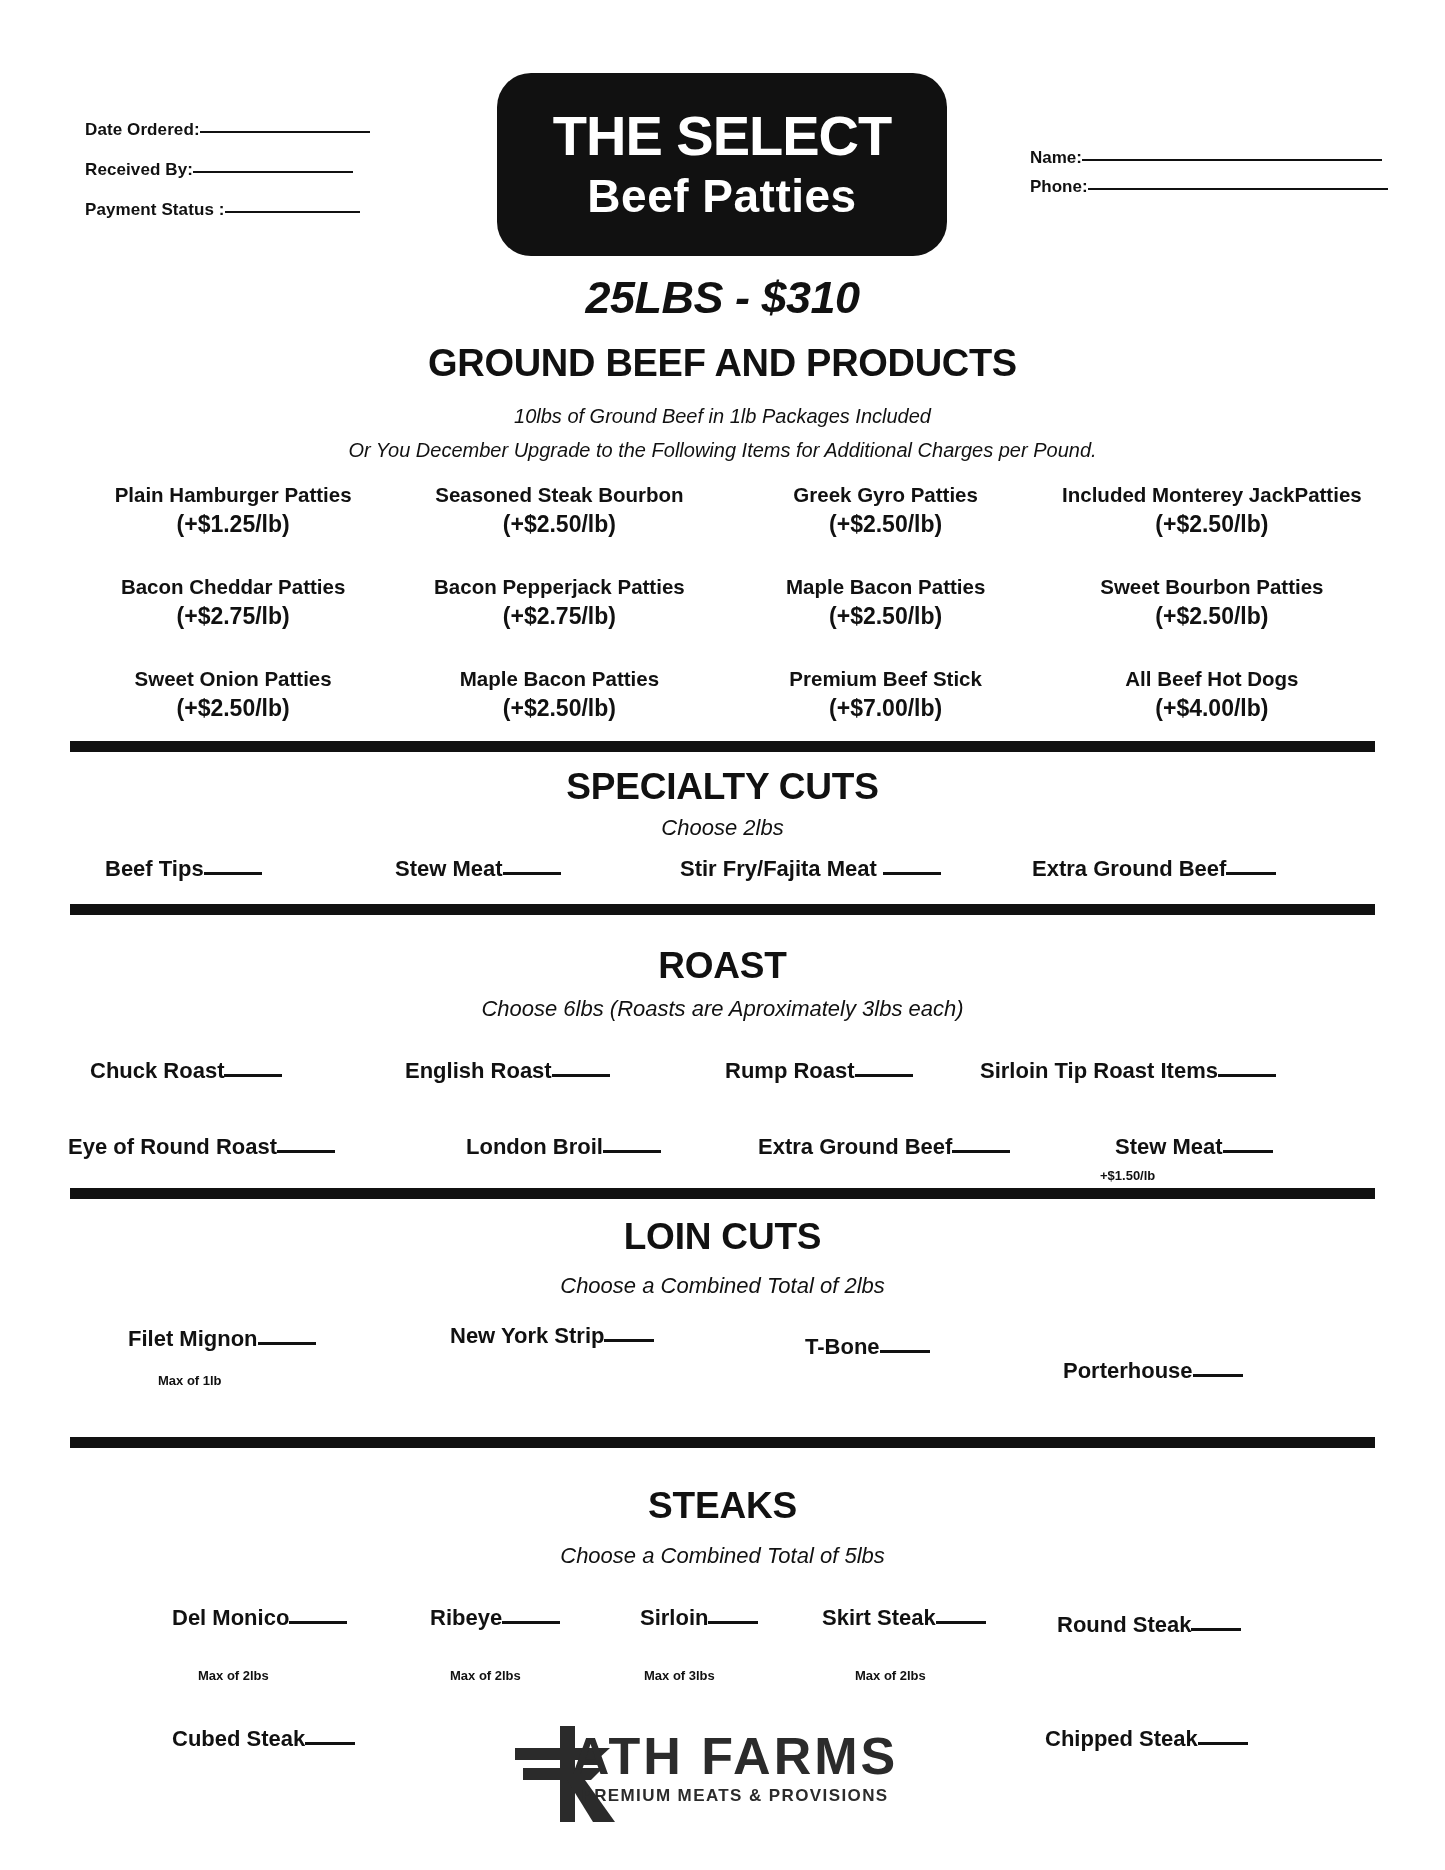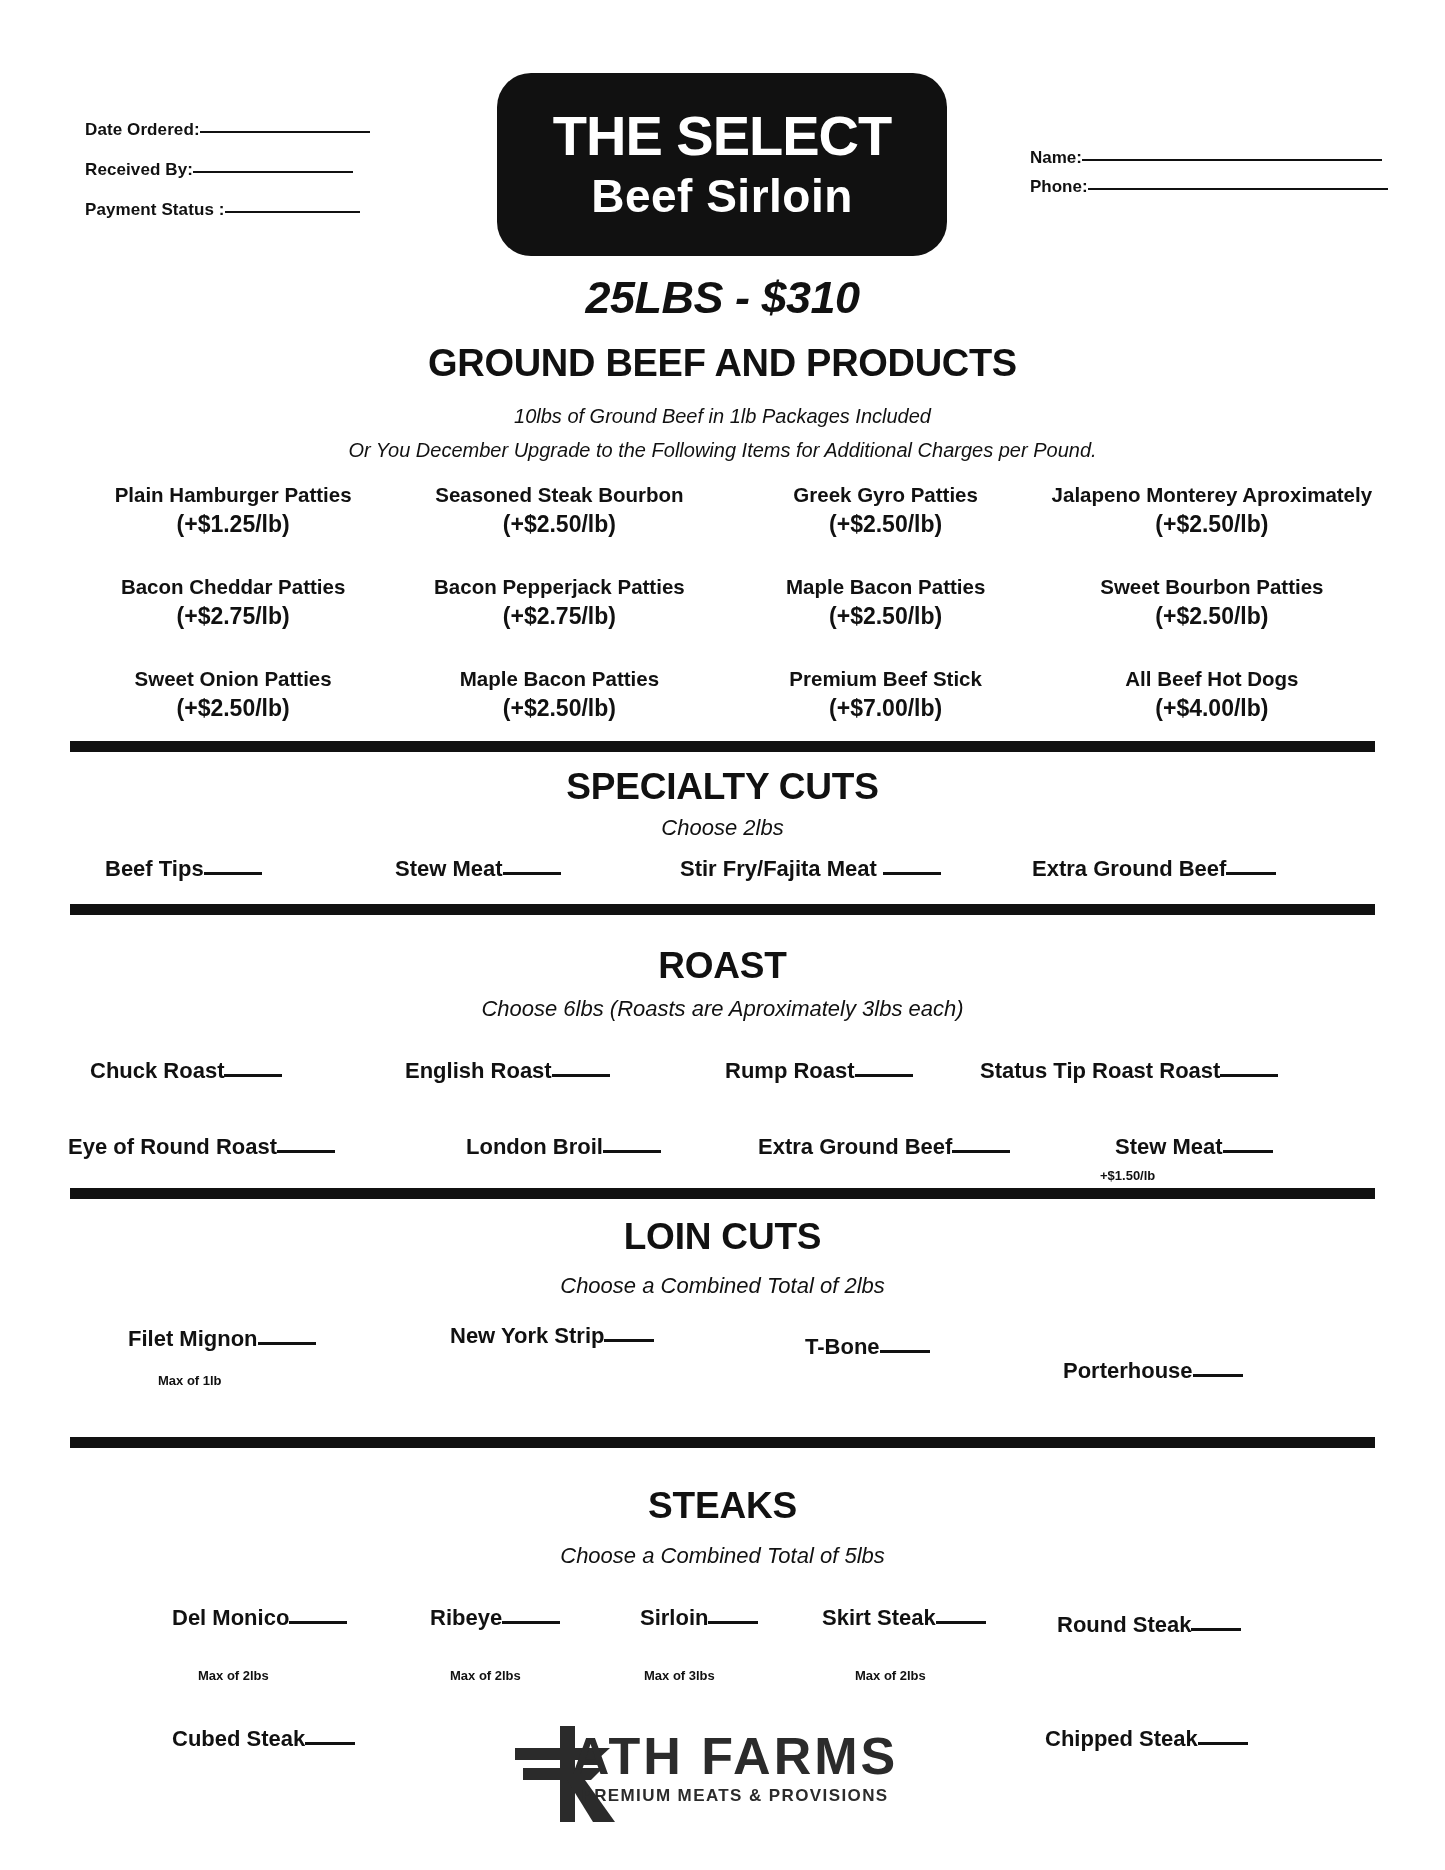--- a/index.html
+++ b/index.html
@@ -93,21 +93,21 @@
     <div class="row">
       <span>Received By:</span><span class="rule w160"></span>
     </div>
     <div class="row">
       <span>Payment Status :</span><span class="rule w135"></span>
     </div>
   </div>
 
   <div class="badge">
     <div class="l1">THE SELECT</div>
-    <div class="l2">Beef  Sirloin</div>
+    <div class="l2">Beef  Patties</div>
   </div>
 
   <div class="meta-right">
     <div class="row">
       <span>Name:</span><span class="rule w300"></span>
     </div>
     <div class="row">
       <span>Phone:</span><span class="rule w300"></span>
     </div>
   </div>
@@ -124,21 +124,21 @@
       </div>
     <div class="patty">
         <div class="nm">Seasoned Steak Bourbon</div>
         <div class="pr">(+$2.50/lb)</div>
       </div>
     <div class="patty">
         <div class="nm">Greek Gyro Patties</div>
         <div class="pr">(+$2.50/lb)</div>
       </div>
     <div class="patty">
-        <div class="nm">Jalapeno Monterey Aproximately</div>
+        <div class="nm">Included Monterey JackPatties</div>
         <div class="pr">(+$2.50/lb)</div>
       </div>
     <div class="patty">
         <div class="nm">Bacon Cheddar Patties</div>
         <div class="pr">(+$2.75/lb)</div>
       </div>
     <div class="patty">
         <div class="nm">Bacon Pepperjack Patties</div>
         <div class="pr">(+$2.75/lb)</div>
       </div>
@@ -177,21 +177,21 @@
   <div class="opt" style="left:680px;top:856px;"><span>Stir Fry/Fajita Meat </span><span class="blank b58"></span></div>
   <div class="opt" style="left:1032px;top:856px;"><span>Extra Ground Beef</span><span class="blank b50"></span></div>
 
   <div class="divider" style="top:904px;"></div>
   <div class="sec-title" style="top:945px;">ROAST</div>
   <div class="sec-sub" style="top:996px;">Choose 6lbs (Roasts are Aproximately 3lbs each)</div>
 
   <div class="opt" style="left:90px;top:1058px;"><span>Chuck Roast</span><span class="blank b58"></span></div>
   <div class="opt" style="left:405px;top:1058px;"><span>English Roast</span><span class="blank b58"></span></div>
   <div class="opt" style="left:725px;top:1058px;"><span>Rump  Roast</span><span class="blank b58"></span></div>
-  <div class="opt" style="left:980px;top:1058px;"><span>Status Tip Roast Roast</span><span class="blank b58"></span></div>
+  <div class="opt" style="left:980px;top:1058px;"><span>Sirloin Tip Roast Items</span><span class="blank b58"></span></div>
 
   <div class="opt" style="left:68px;top:1134px;"><span>Eye of Round Roast</span><span class="blank b58"></span></div>
   <div class="opt" style="left:466px;top:1134px;"><span>London Broil</span><span class="blank b58"></span></div>
   <div class="opt" style="left:758px;top:1134px;"><span>Extra Ground Beef</span><span class="blank b58"></span></div>
   <div class="opt" style="left:1115px;top:1134px;"><span>Stew Meat</span><span class="blank b50"></span></div>
   <div class="note" style="left:1100px;top:1168px;">+$1.50/lb</div>
 
   <div class="divider" style="top:1188px;"></div>
   <div class="sec-title" style="top:1216px;">LOIN CUTS</div>
   <div class="sec-sub" style="top:1273px;">Choose a Combined Total of 2lbs</div>

